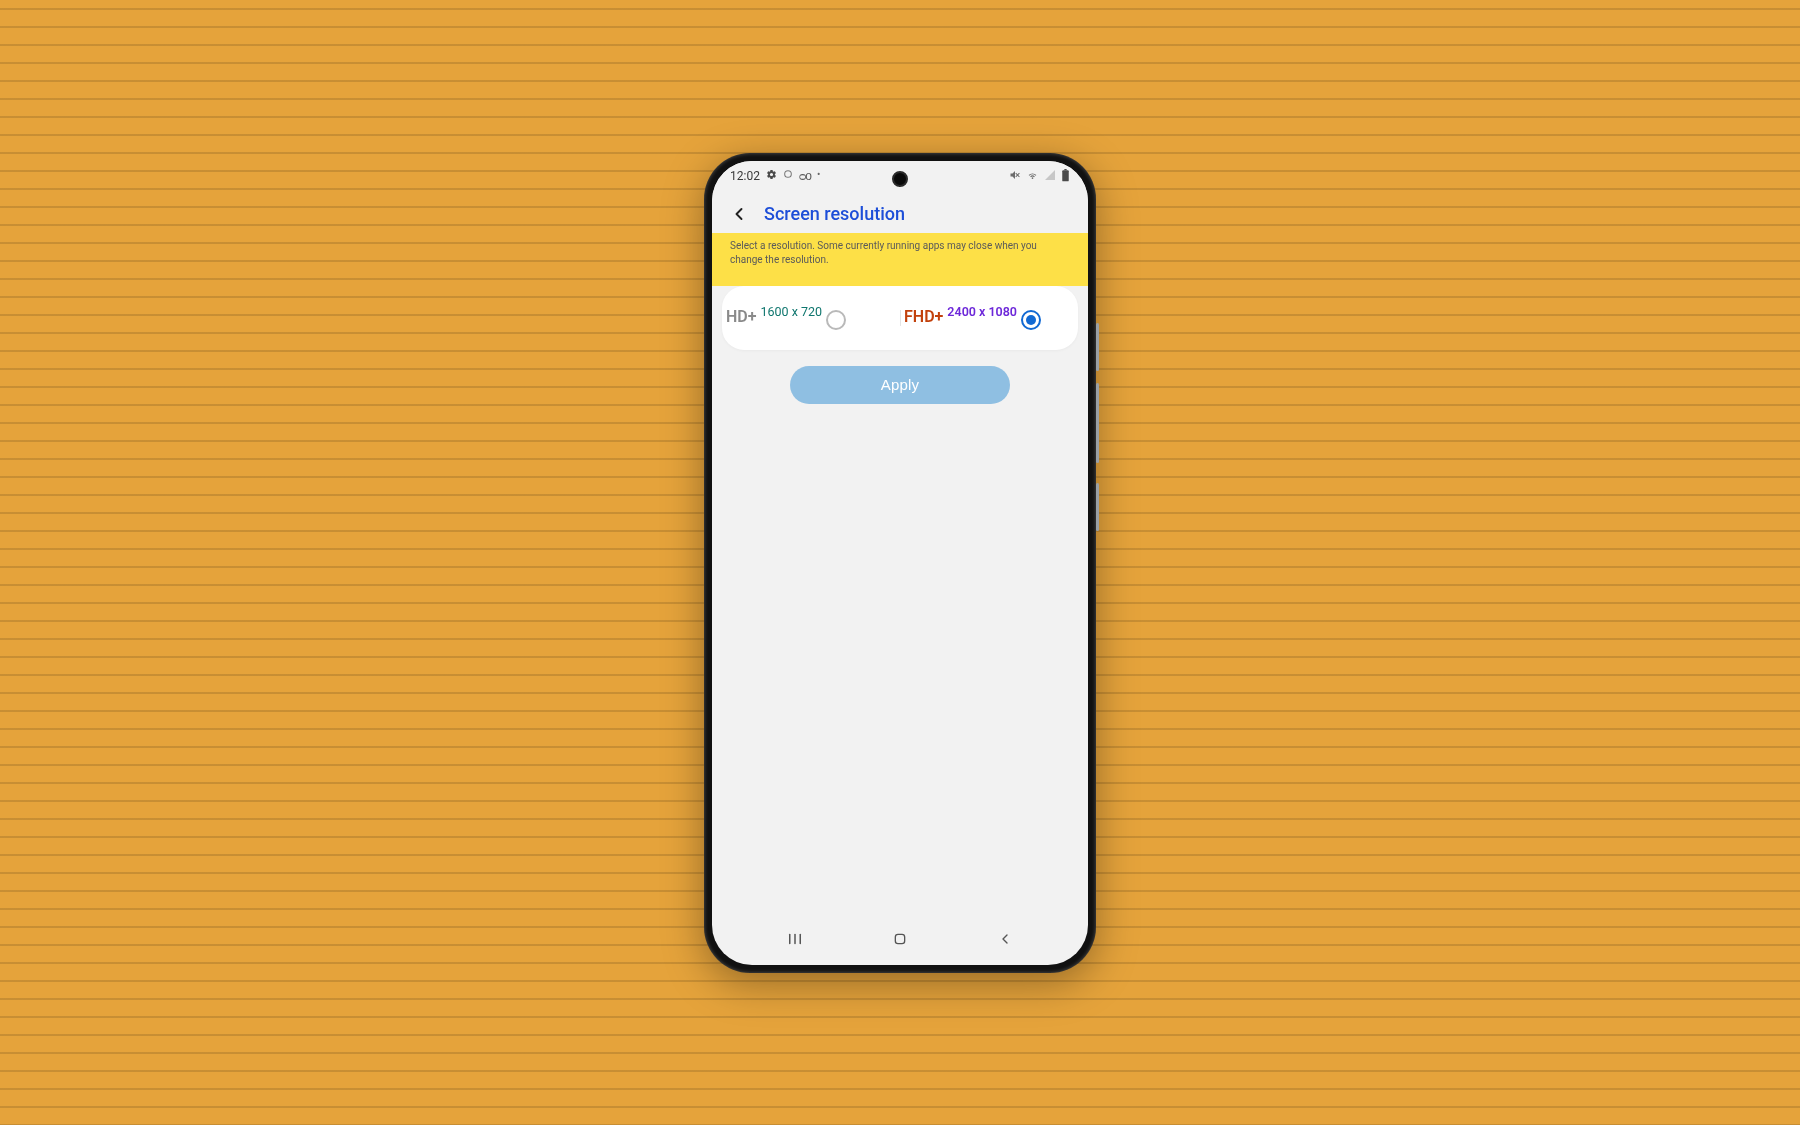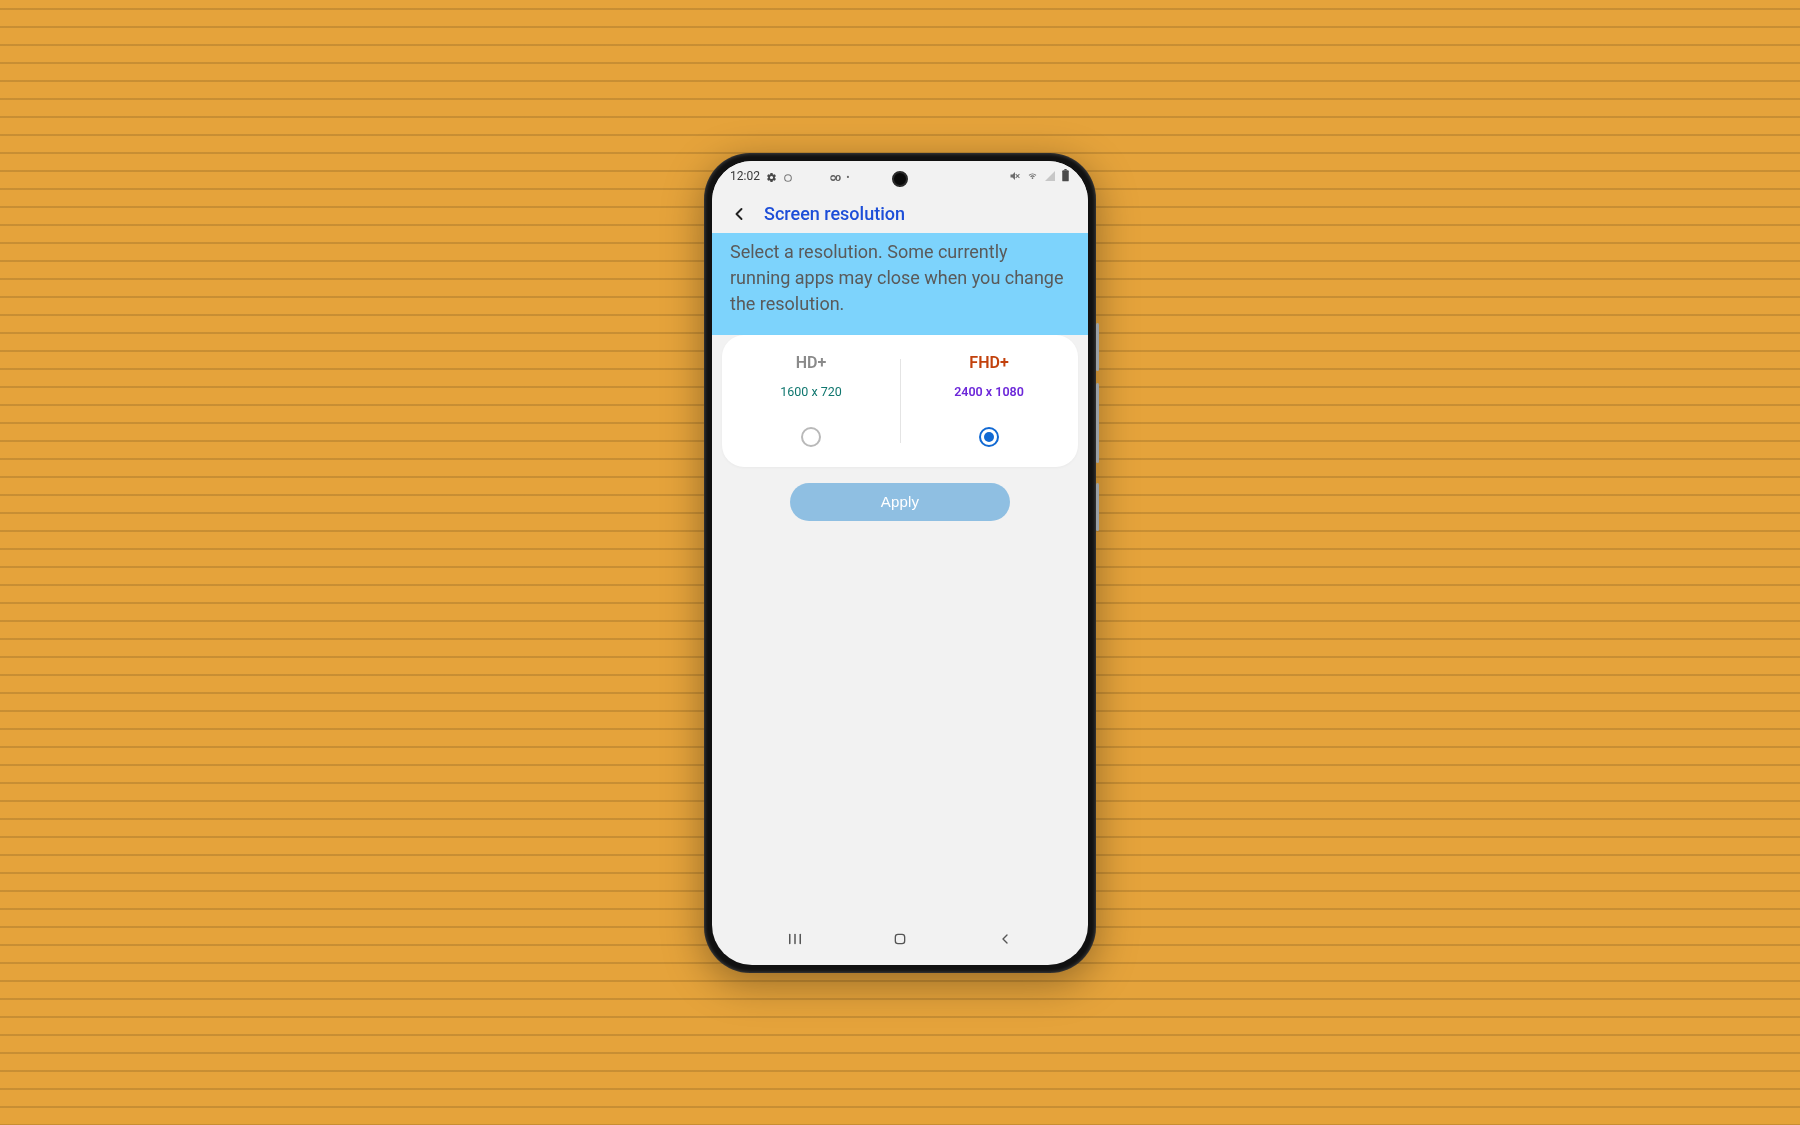--- a/index.html
+++ b/index.html
@@ -80,56 +80,55 @@
   .statusbar {
     height: 30px;
     display: flex;
     align-items: center;
     justify-content: space-between;
     padding: 0 18px;
     font-size: 12px;
     color: #3a3a3a;
     background: #f2f2f2;
   }
-  .statusbar .left, .statusbar .right { display: flex; align-items: flex-end; gap: 6px; }
+  .statusbar .left, .statusbar .right { display: flex; align-items: flex-start; gap: 6px; }
   .statusbar .right { gap: 5px; color:#6c6c6c; }
   .ico { display:inline-flex; align-items:center; justify-content:center; }
 
   .header-row {
     display: flex;
     align-items: center;
     gap: 14px;
     padding: 12px 16px 8px;
     background: #f2f2f2;
   }
   .back-btn { width: 22px; height: 22px; display:flex; align-items:center; justify-content:center; color:#222; }
   .page-title { font-size: 18px; font-weight: 500; color:#1d4ed8; }
 
   .description {
     padding: 6px 18px 18px;
-    font-size: 18px;
+    font-size: 10px;
     line-height: 1.45;
     color: #5a5a5a;
-    background: #7dd3fc;
+    background: #fde047;
   }
 
   .card {
     margin: 0 10px;
     background: #fff;
     border-radius: 22px;
     box-shadow: 0 1px 3px rgba(0,0,0,0.04);
     display: flex;
     padding: 18px 0 20px;
   }
   .opt {
     flex: 1;
     display: flex;
-    flex-direction: column;
-    align-items: center;
-    gap: 12px;
+    align-items: center;
+    gap: 4px;
     position: relative;
     padding: 0 4px;
   }
   .opt + .opt::before {
     content: "";
     position: absolute;
     left: 0; top: 6px; bottom: 4px;
     width: 1px;
     background: #e4e4e4;
   }
@@ -205,21 +204,21 @@
         <span class="ico">
           <svg width="11" height="11" viewBox="0 0 24 24" fill="#4a4a4a">
               <path d="M19.4 13a7.8 7.8 0 0 0 .06-1 7.8 7.8 0 0 0-.06-1l2.1-1.65a.5.5 0 0 0 .12-.64l-2-3.46a.5.5 0 0 0-.6-.22l-2.49 1a7.3 7.3 0 0 0-1.73-1l-.38-2.65A.5.5 0 0 0 13.9 2h-3.8a.5.5 0 0 0-.49.42L9.23 5.07a7.3 7.3 0 0 0-1.73 1l-2.49-1a.5.5 0 0 0-.6.22l-2 3.46a.5.5 0 0 0 .12.64L4.64 11a7.8 7.8 0 0 0 0 2l-2.11 1.65a.5.5 0 0 0-.12.64l2 3.46a.5.5 0 0 0 .6.22l2.49-1a7.3 7.3 0 0 0 1.73 1l.38 2.65a.5.5 0 0 0 .49.42h3.8a.5.5 0 0 0 .49-.42l.38-2.65a7.3 7.3 0 0 0 1.73-1l2.49 1a.5.5 0 0 0 .6-.22l2-3.46a.5.5 0 0 0-.12-.64ZM12 15.5A3.5 3.5 0 1 1 15.5 12 3.5 3.5 0 0 1 12 15.5Z"></path>
             </svg>
         </span>
         <span class="ico">
           <svg width="10" height="10" viewBox="0 0 24 24" fill="none" stroke="#7a7a7a" stroke-width="2.5">
               <circle cx="12" cy="12" r="8"></circle>
             </svg>
         </span>
-        <span class="ico" style="font-size:10px;color:#5a5a5a;font-weight:700;letter-spacing:-1px;margin-left:31px;">ᴑᴏ</span>
+        <span class="ico" style="font-size:12px;color:#5a5a5a;font-weight:400;letter-spacing:-1px;">ᴑᴏ</span>
         <span class="ico" style="font-size:10px;color:#6a6a6a;">•</span>
       </div>
       <div class="right">
         <span class="ico">
           <svg width="12" height="12" viewBox="0 0 24 24" fill="#6c6c6c">
               <path d="M3 9v6h4l5 5V4L7 9H3zm15.5 3 3-3-1.4-1.4-3 3-3-3L12.7 9l3 3-3 3 1.4 1.4 3-3 3 3L21.5 15z"></path>
             </svg>
         </span>
         <span class="ico">
           <svg width="13" height="13" viewBox="0 0 24 24" fill="#6c6c6c">

